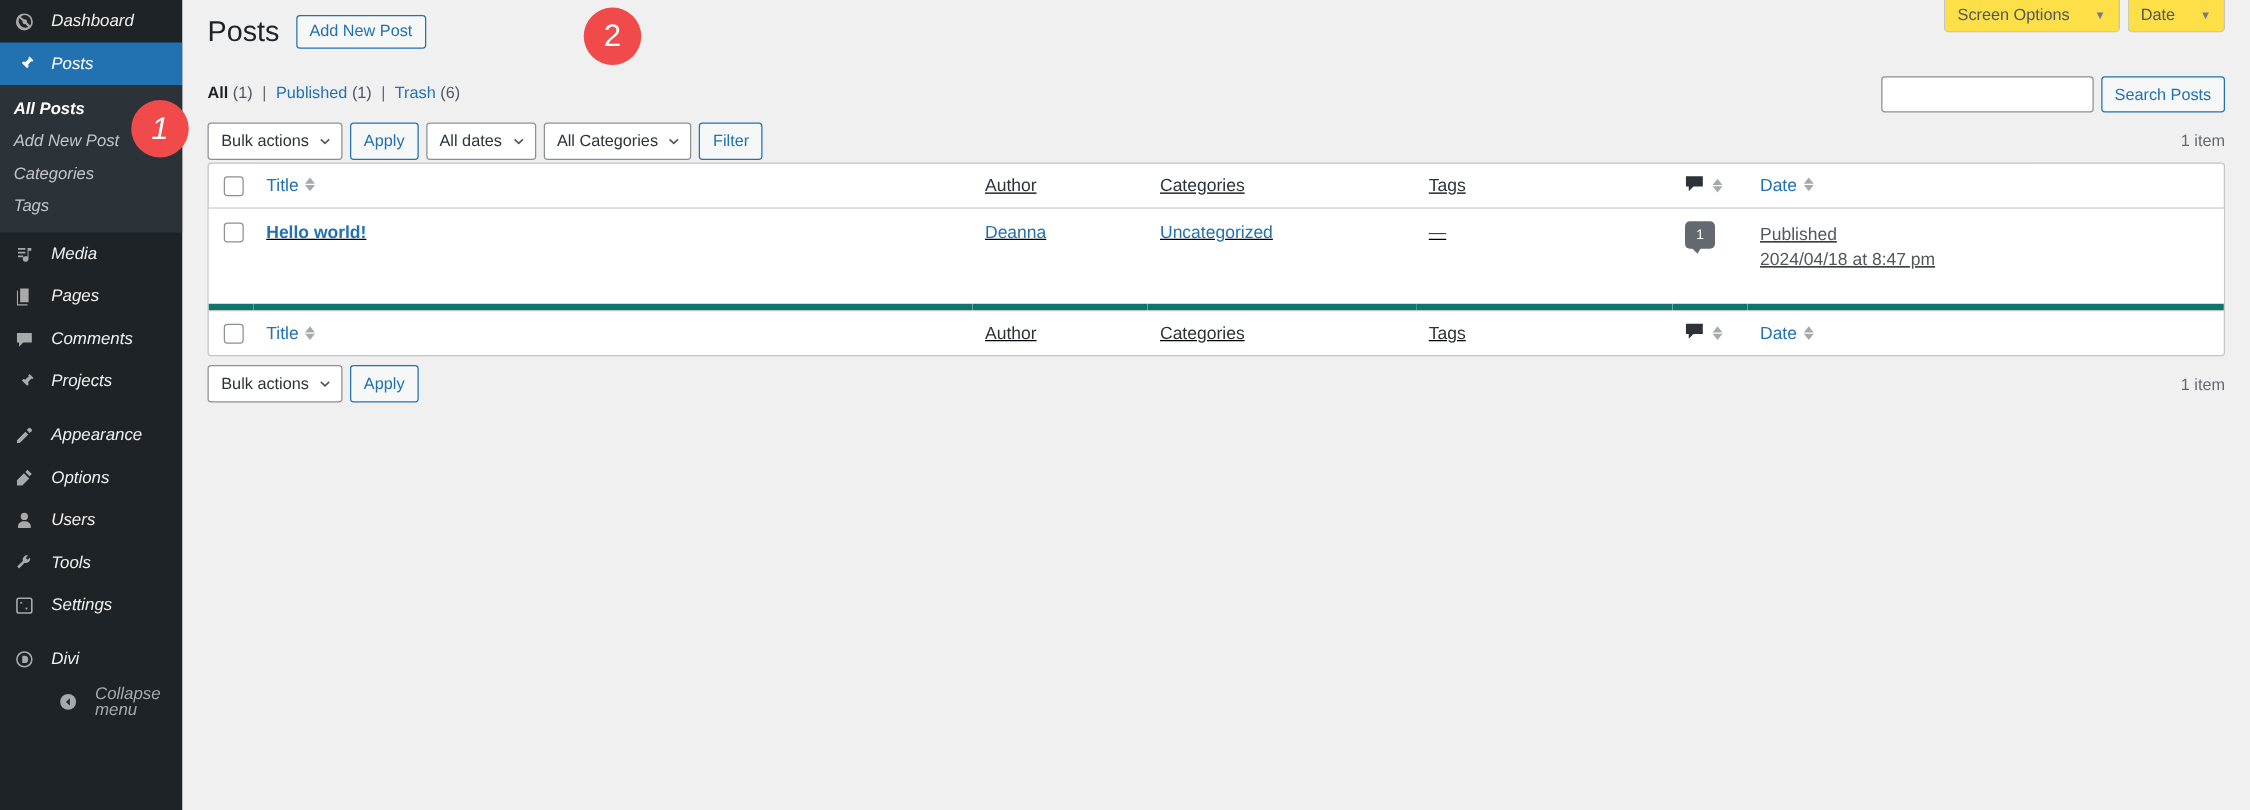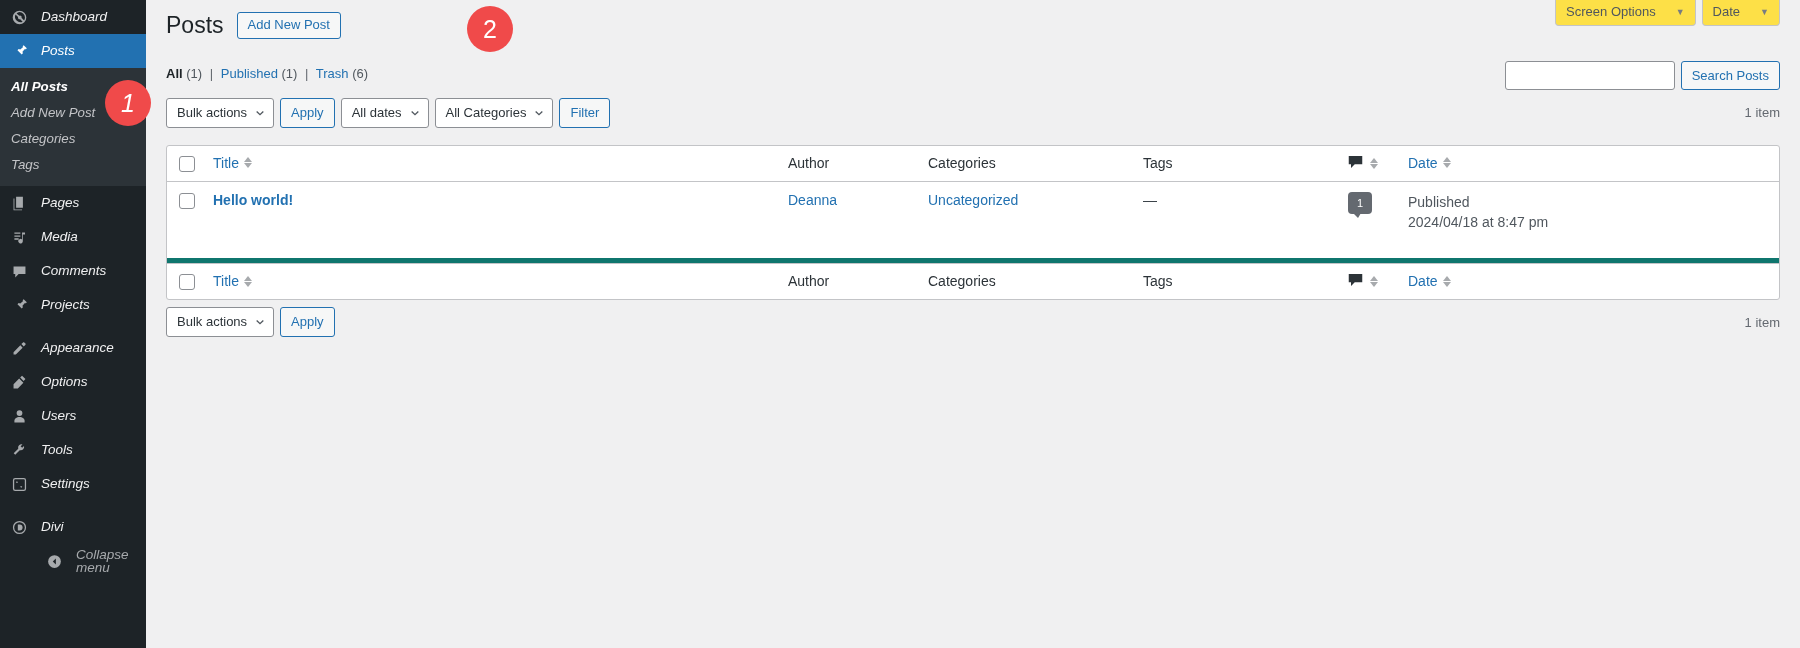--- a/index.html
+++ b/index.html
@@ -135,21 +135,22 @@
     border: 1px solid #2271b1; color: #2271b1; background: #f6f7f7;
     font-size: 13px; border-radius: 3px; height: 30px;
     padding: 0 10px; line-height: 28px;
   }
   .displaying-num { font-size: 13px; color: #646970; }
 
   
   .wp-table {
     width: 100%; border-collapse: separate; border-spacing: 0;
     background: #fff; border: 1px solid #c3c4c7; border-radius: 3px;
-    margin-top: 16px;
+    margin-top: 1px;
+    text-decoration: underline;
   }
   .wp-table th, .wp-table td {
     text-align: left; vertical-align: top;
     font-size: 14px; color: #2c3338;
     padding: 9px 10px;
   }
   .wp-table thead th, .wp-table tfoot th {
     font-size: 14px; color: #2c3338; font-weight: 400;
     border-bottom: 1px solid #c3c4c7; height: 36px; padding-top: 9px;
   }
@@ -225,33 +226,33 @@
     <div class="submenu">
       <a class="sub-item current">All Posts</a>
       <a class="sub-item">Add New Post</a>
       <a class="sub-item">Categories</a>
       <a class="sub-item">Tags</a>
     </div>
 
     <div class="menu-item">
       <span class="mi-icon">
         <svg width="17" height="17" viewBox="0 0 20 20" fill="currentColor">
+            <path d="M13 4v8.3a2.7 2.7 0 10.9 2V6.6h2.6V4H13zM4 4h7v1.6H4V4zm0 3.6h7v1.6H4V7.6zM4 11h5v1.6H4V11z"></path>
+          </svg>
+      </span>
+      <span>Media</span>
+    </div>
+
+    <div class="menu-item">
+      <span class="mi-icon">
+        <svg width="17" height="17" viewBox="0 0 20 20" fill="currentColor">
             <path d="M6 2h8v13H6V2zm-2 2v13h9v1H3V4h1z"></path>
           </svg>
       </span>
       <span>Pages</span>
-    </div>
-
-    <div class="menu-item">
-      <span class="mi-icon">
-        <svg width="17" height="17" viewBox="0 0 20 20" fill="currentColor">
-            <path d="M13 4v8.3a2.7 2.7 0 10.9 2V6.6h2.6V4H13zM4 4h7v1.6H4V4zm0 3.6h7v1.6H4V7.6zM4 11h5v1.6H4V11z"></path>
-          </svg>
-      </span>
-      <span>Media</span>
     </div>
 
     <div class="menu-item">
       <span class="mi-icon">
         <svg width="17" height="17" viewBox="0 0 20 20" fill="currentColor">
             <path d="M3 4h14v9H9l-4 4v-4H3V4z"></path>
           </svg>
       </span>
       <span>Comments</span>
     </div>

